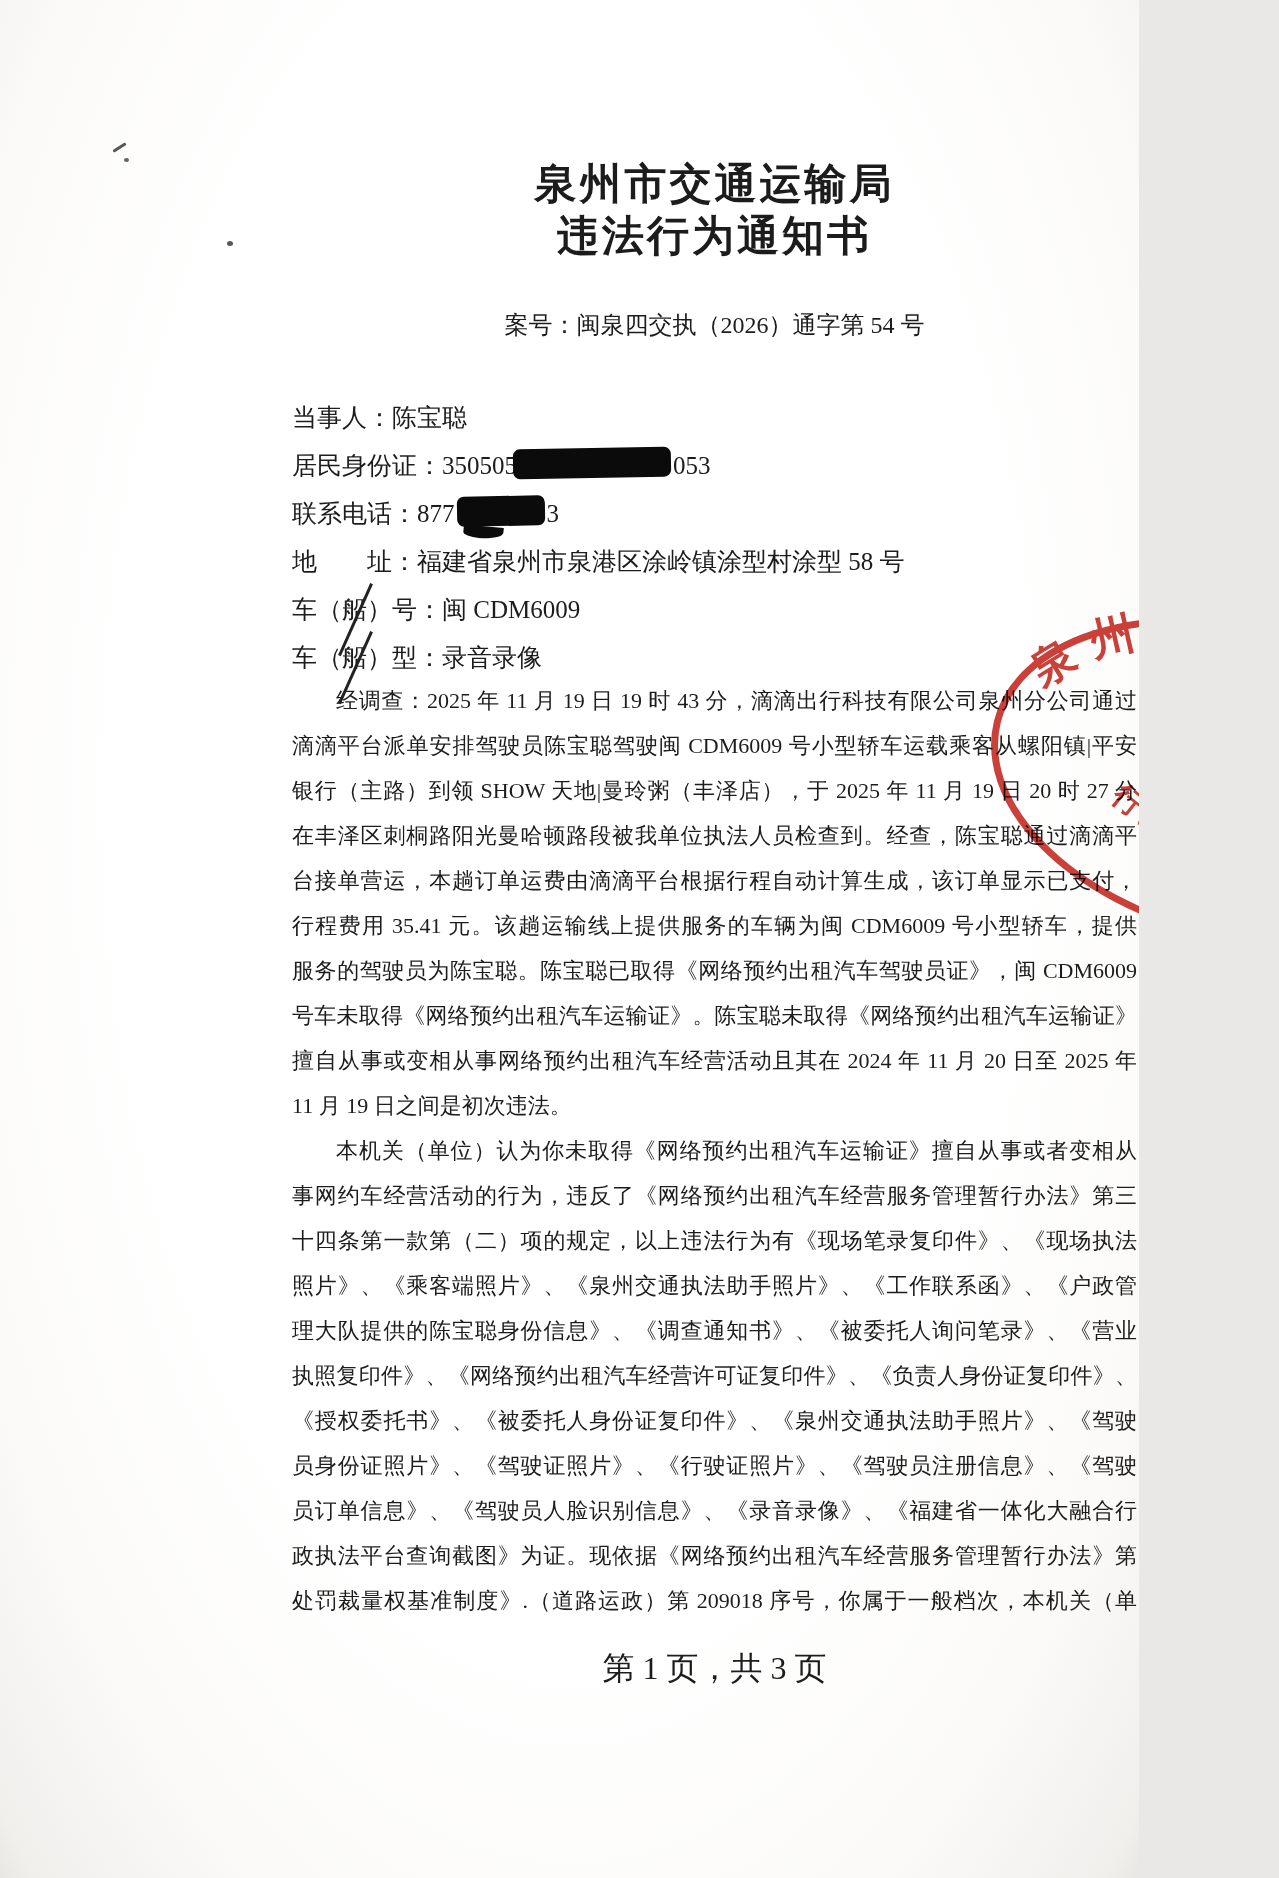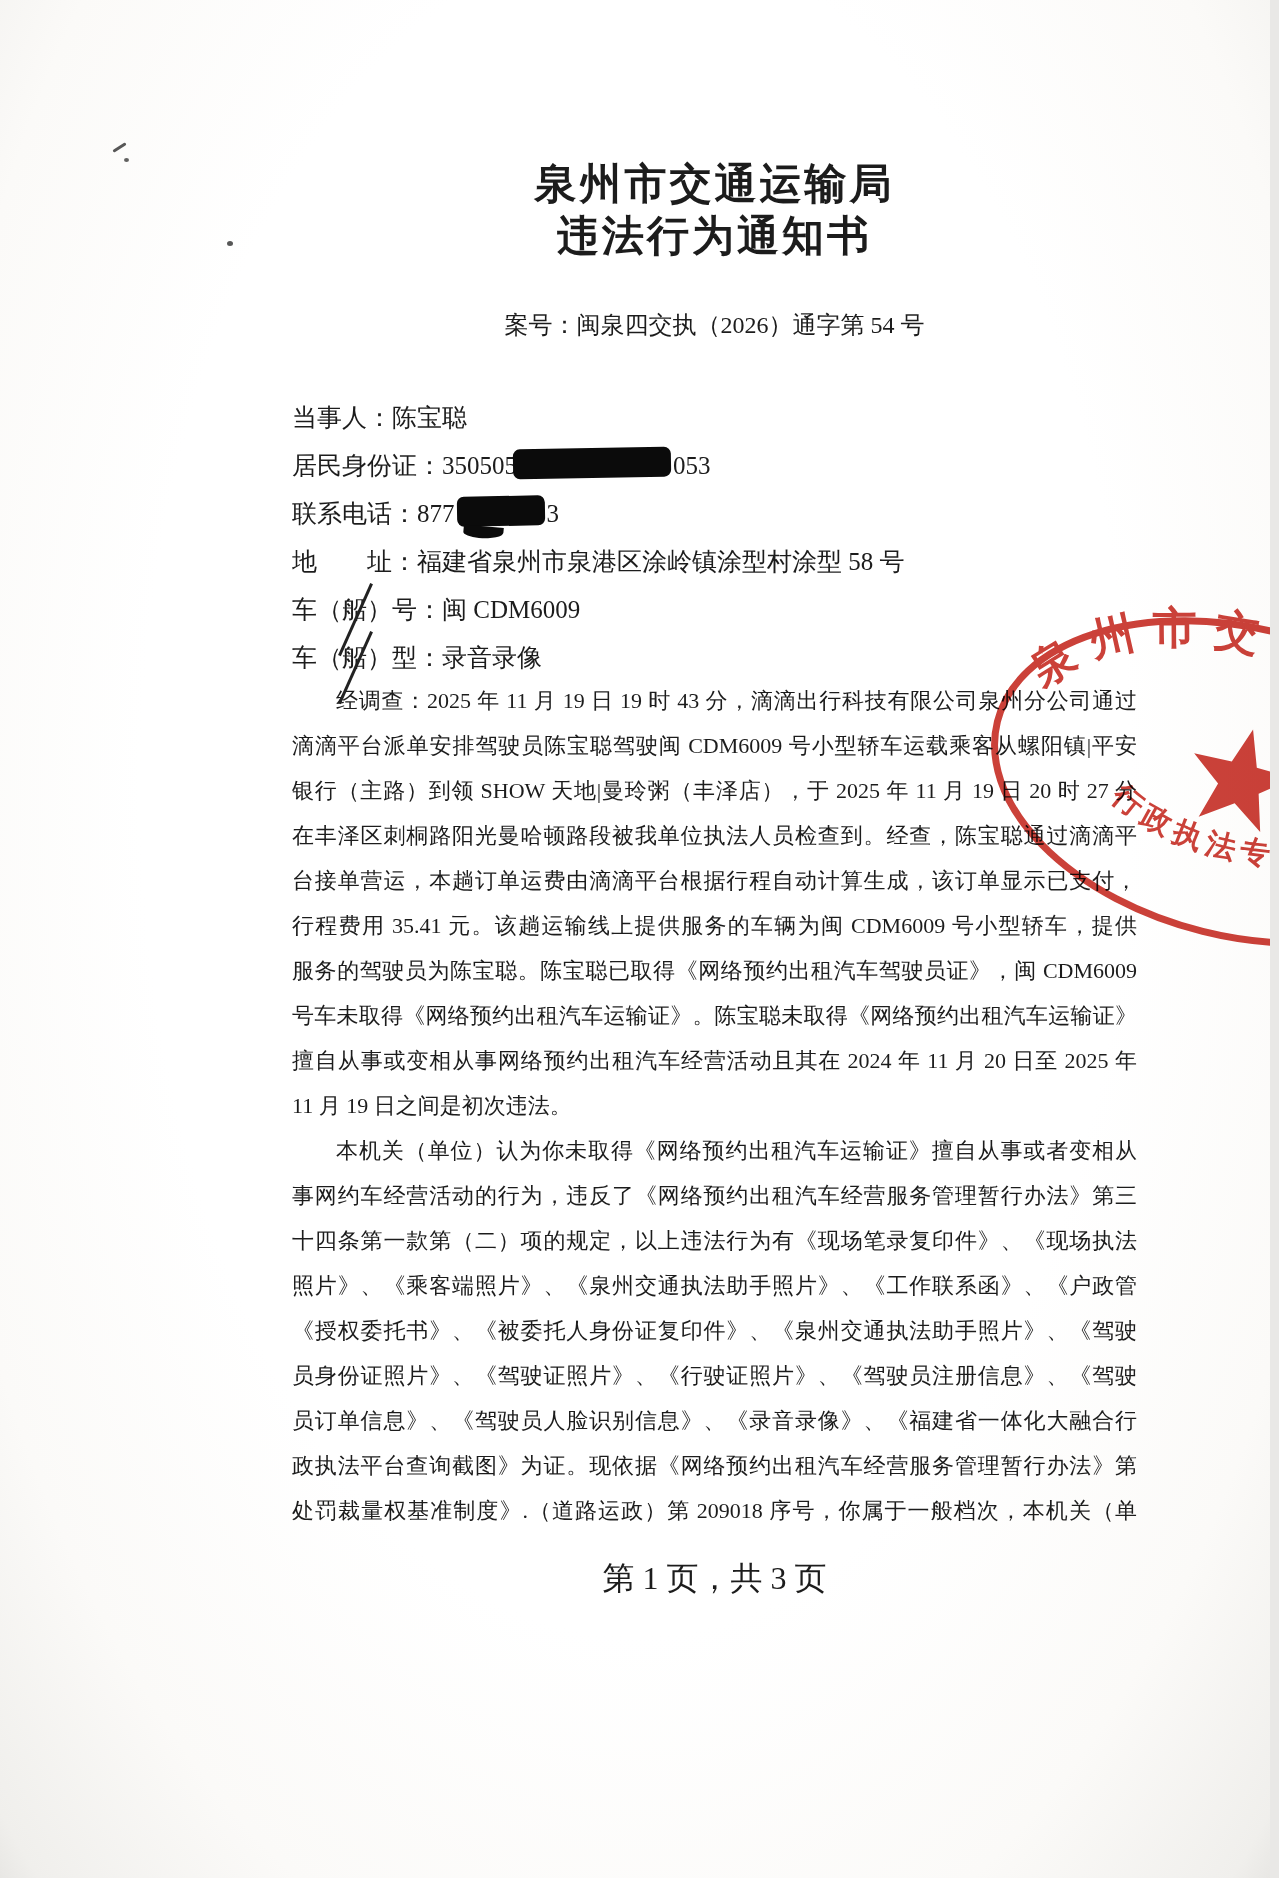--- a/index.html
+++ b/index.html
@@ -3,21 +3,21 @@
 <meta charset="utf-8">
 <style>
   html,body{margin:0;padding:0;}
   body{
     width:1279px;height:1878px;
     background:#e9e8e6;
     font-family:"Liberation Serif","DejaVu Serif",serif;
     color:#1c1c1c;
   }
   .page{
-    position:relative;width:1270px;height:1878px;overflow:hidden;
+    position:relative;width:1139px;height:1878px;overflow:hidden;
     background:radial-gradient(ellipse at 50% 42%, #ffffff 55%, #fbfaf8 80%, #f0efec 97%, #e8e7e4 100%);
   }
   .content{position:absolute;left:292px;top:0;width:845px;}
   .doc-title{margin-top:158px;text-align:center;font-weight:bold;font-size:42px;line-height:52px;letter-spacing:3px;}
   .case-no{margin-top:46px;text-align:center;font-size:24px;line-height:34px;}
   .party{margin-top:52px;font-size:25px;}
   .party-line{height:48px;line-height:48px;white-space:nowrap;}
   .redact{display:inline-block;vertical-align:-4px;background:#0b0b0b;border-radius:7px;transform:rotate(-1deg);}
   .redact.id{width:158px;height:30px;margin:0 2px 0 -4px;}
   .redact.phone{width:88px;height:30px;margin:0 2px;position:relative;}
@@ -76,20 +76,22 @@
           <div class="bodyline">服务的驾驶员为陈宝聪。陈宝聪已取得《网络预约出租汽车驾驶员证》，闽 CDM6009</div>
           <div class="bodyline">号车未取得《网络预约出租汽车运输证》。陈宝聪未取得《网络预约出租汽车运输证》</div>
           <div class="bodyline">擅自从事或变相从事网络预约出租汽车经营活动且其在 2024 年 11 月 20 日至 2025 年</div>
           <div class="bodyline last">11 月 19 日之间是初次违法。</div>
         </div>
       <div>
           <div class="bodyline indent">本机关（单位）认为你未取得《网络预约出租汽车运输证》擅自从事或者变相从</div>
           <div class="bodyline">事网约车经营活动的行为，违反了《网络预约出租汽车经营服务管理暂行办法》第三</div>
           <div class="bodyline">十四条第一款第（二）项的规定，以上违法行为有《现场笔录复印件》、《现场执法</div>
           <div class="bodyline">照片》、《乘客端照片》、《泉州交通执法助手照片》、《工作联系函》、《户政管</div>
+          <div class="bodyline">理大队提供的陈宝聪身份信息》、《调查通知书》、《被委托人询问笔录》、《营业</div>
+          <div class="bodyline">执照复印件》、《网络预约出租汽车经营许可证复印件》、《负责人身份证复印件》、</div>
           <div class="bodyline">《授权委托书》、《被委托人身份证复印件》、《泉州交通执法助手照片》、《驾驶</div>
           <div class="bodyline">员身份证照片》、《驾驶证照片》、《行驶证照片》、《驾驶员注册信息》、《驾驶</div>
           <div class="bodyline">员订单信息》、《驾驶员人脸识别信息》、《录音录像》、《福建省一体化大融合行</div>
           <div class="bodyline">政执法平台查询截图》为证。现依据《网络预约出租汽车经营服务管理暂行办法》第</div>
           <div class="bodyline">处罚裁量权基准制度》.（道路运政）第 209018 序号，你属于一般档次，本机关（单</div>
         </div>
     </div>
 
     <div class="footer">第 1 页，共 3 页</div>
 

